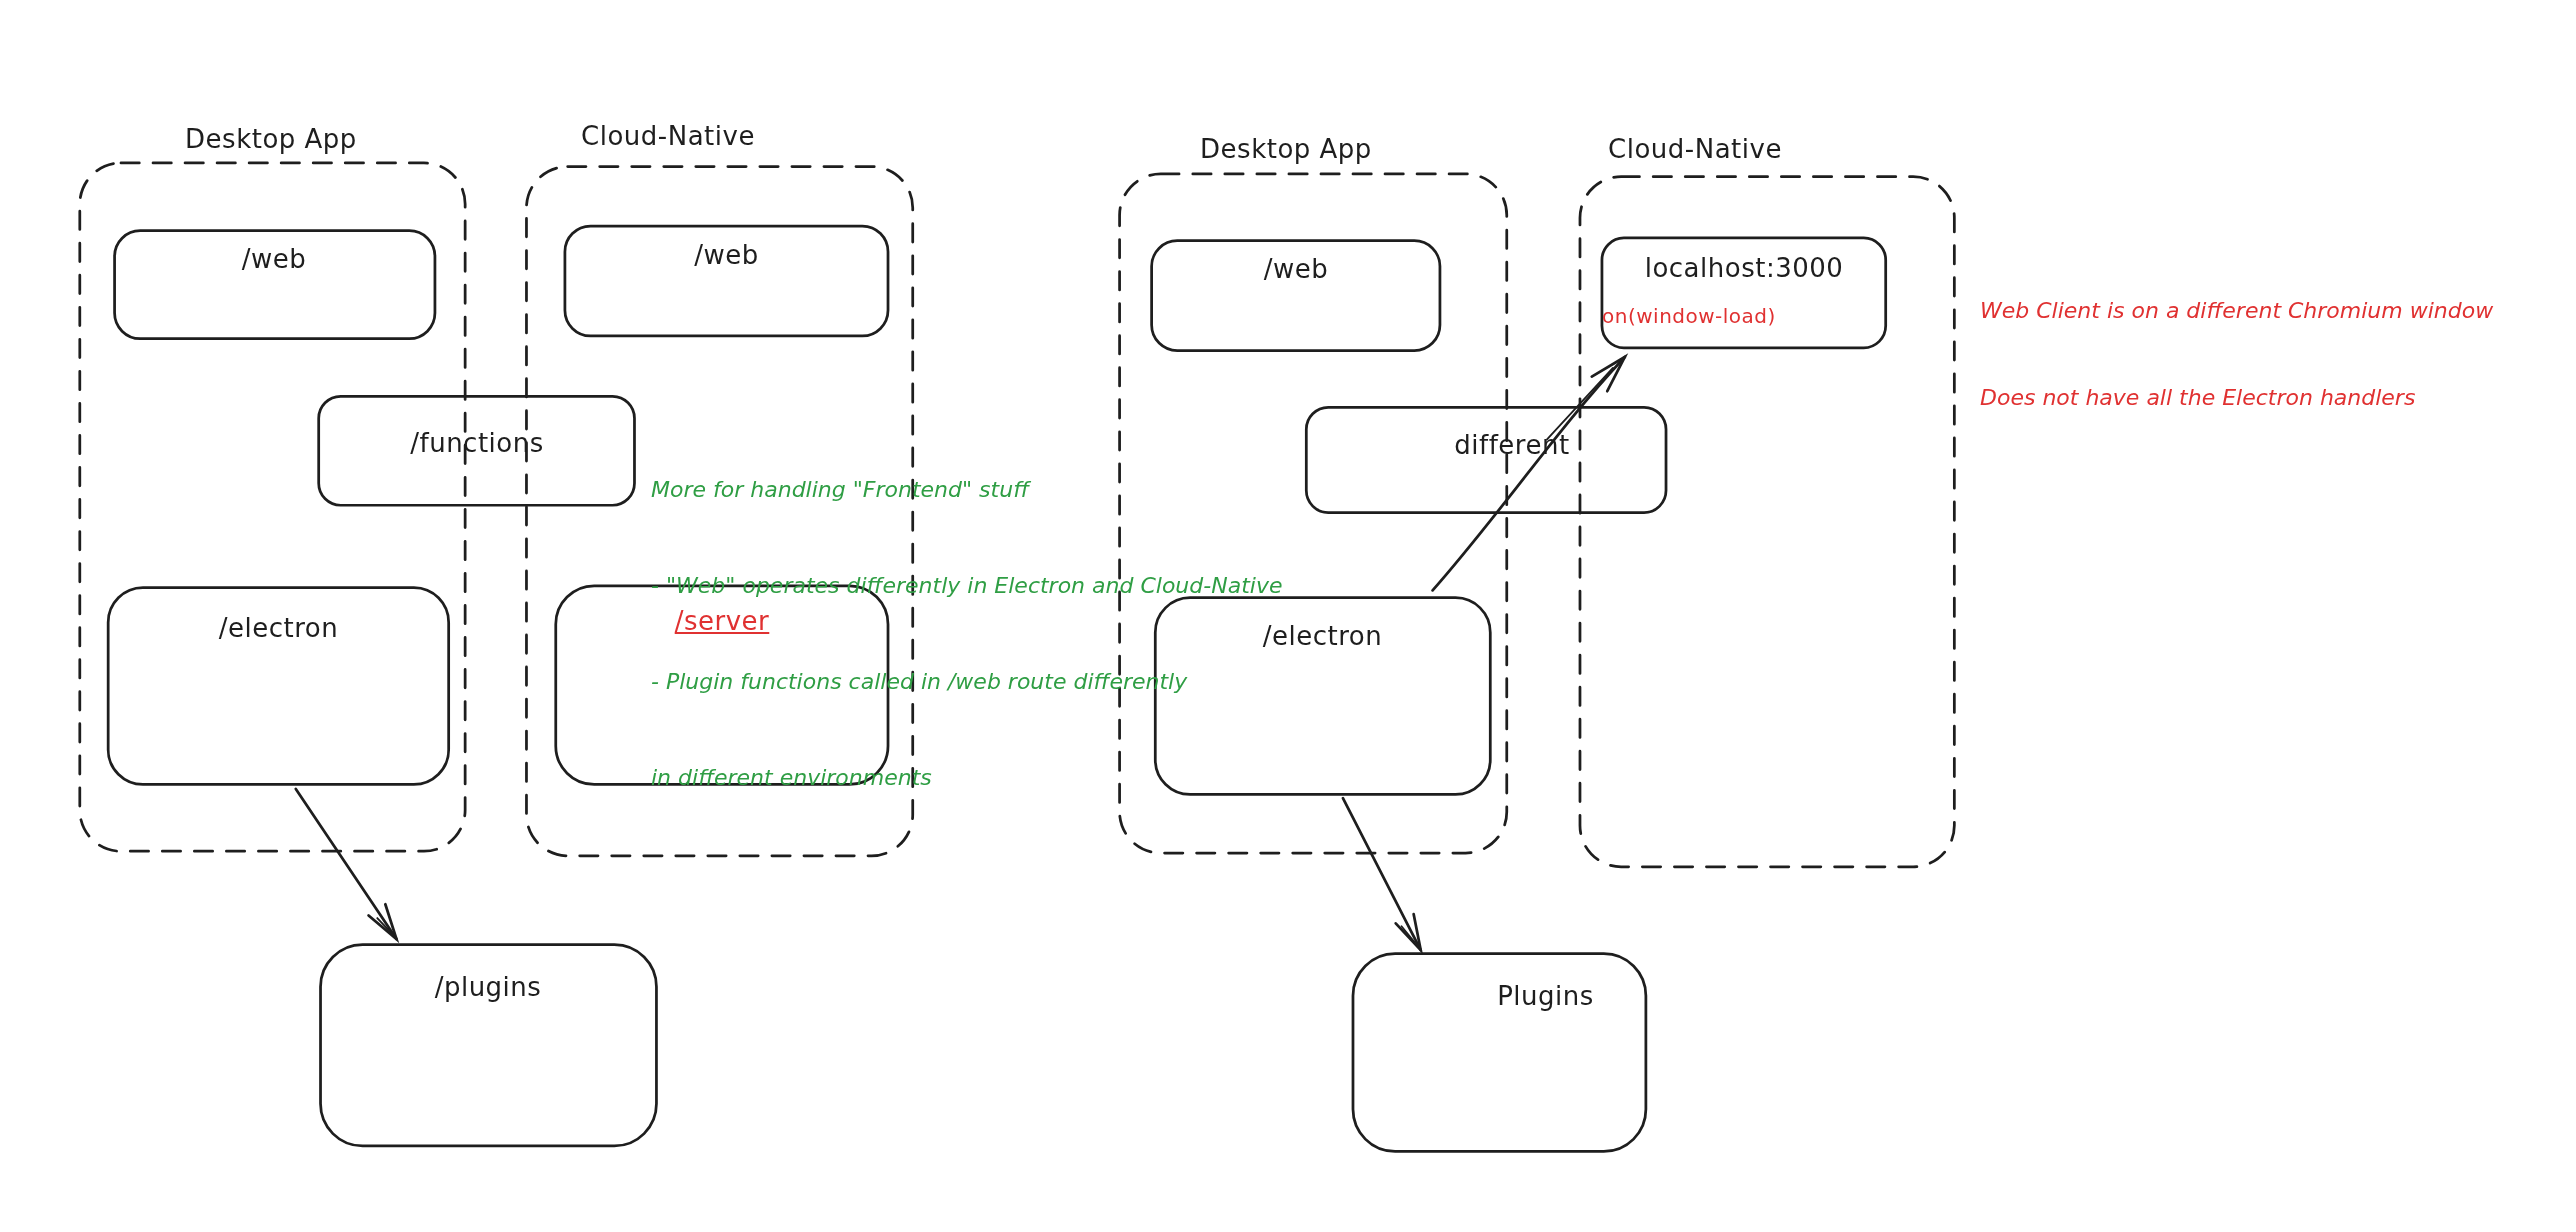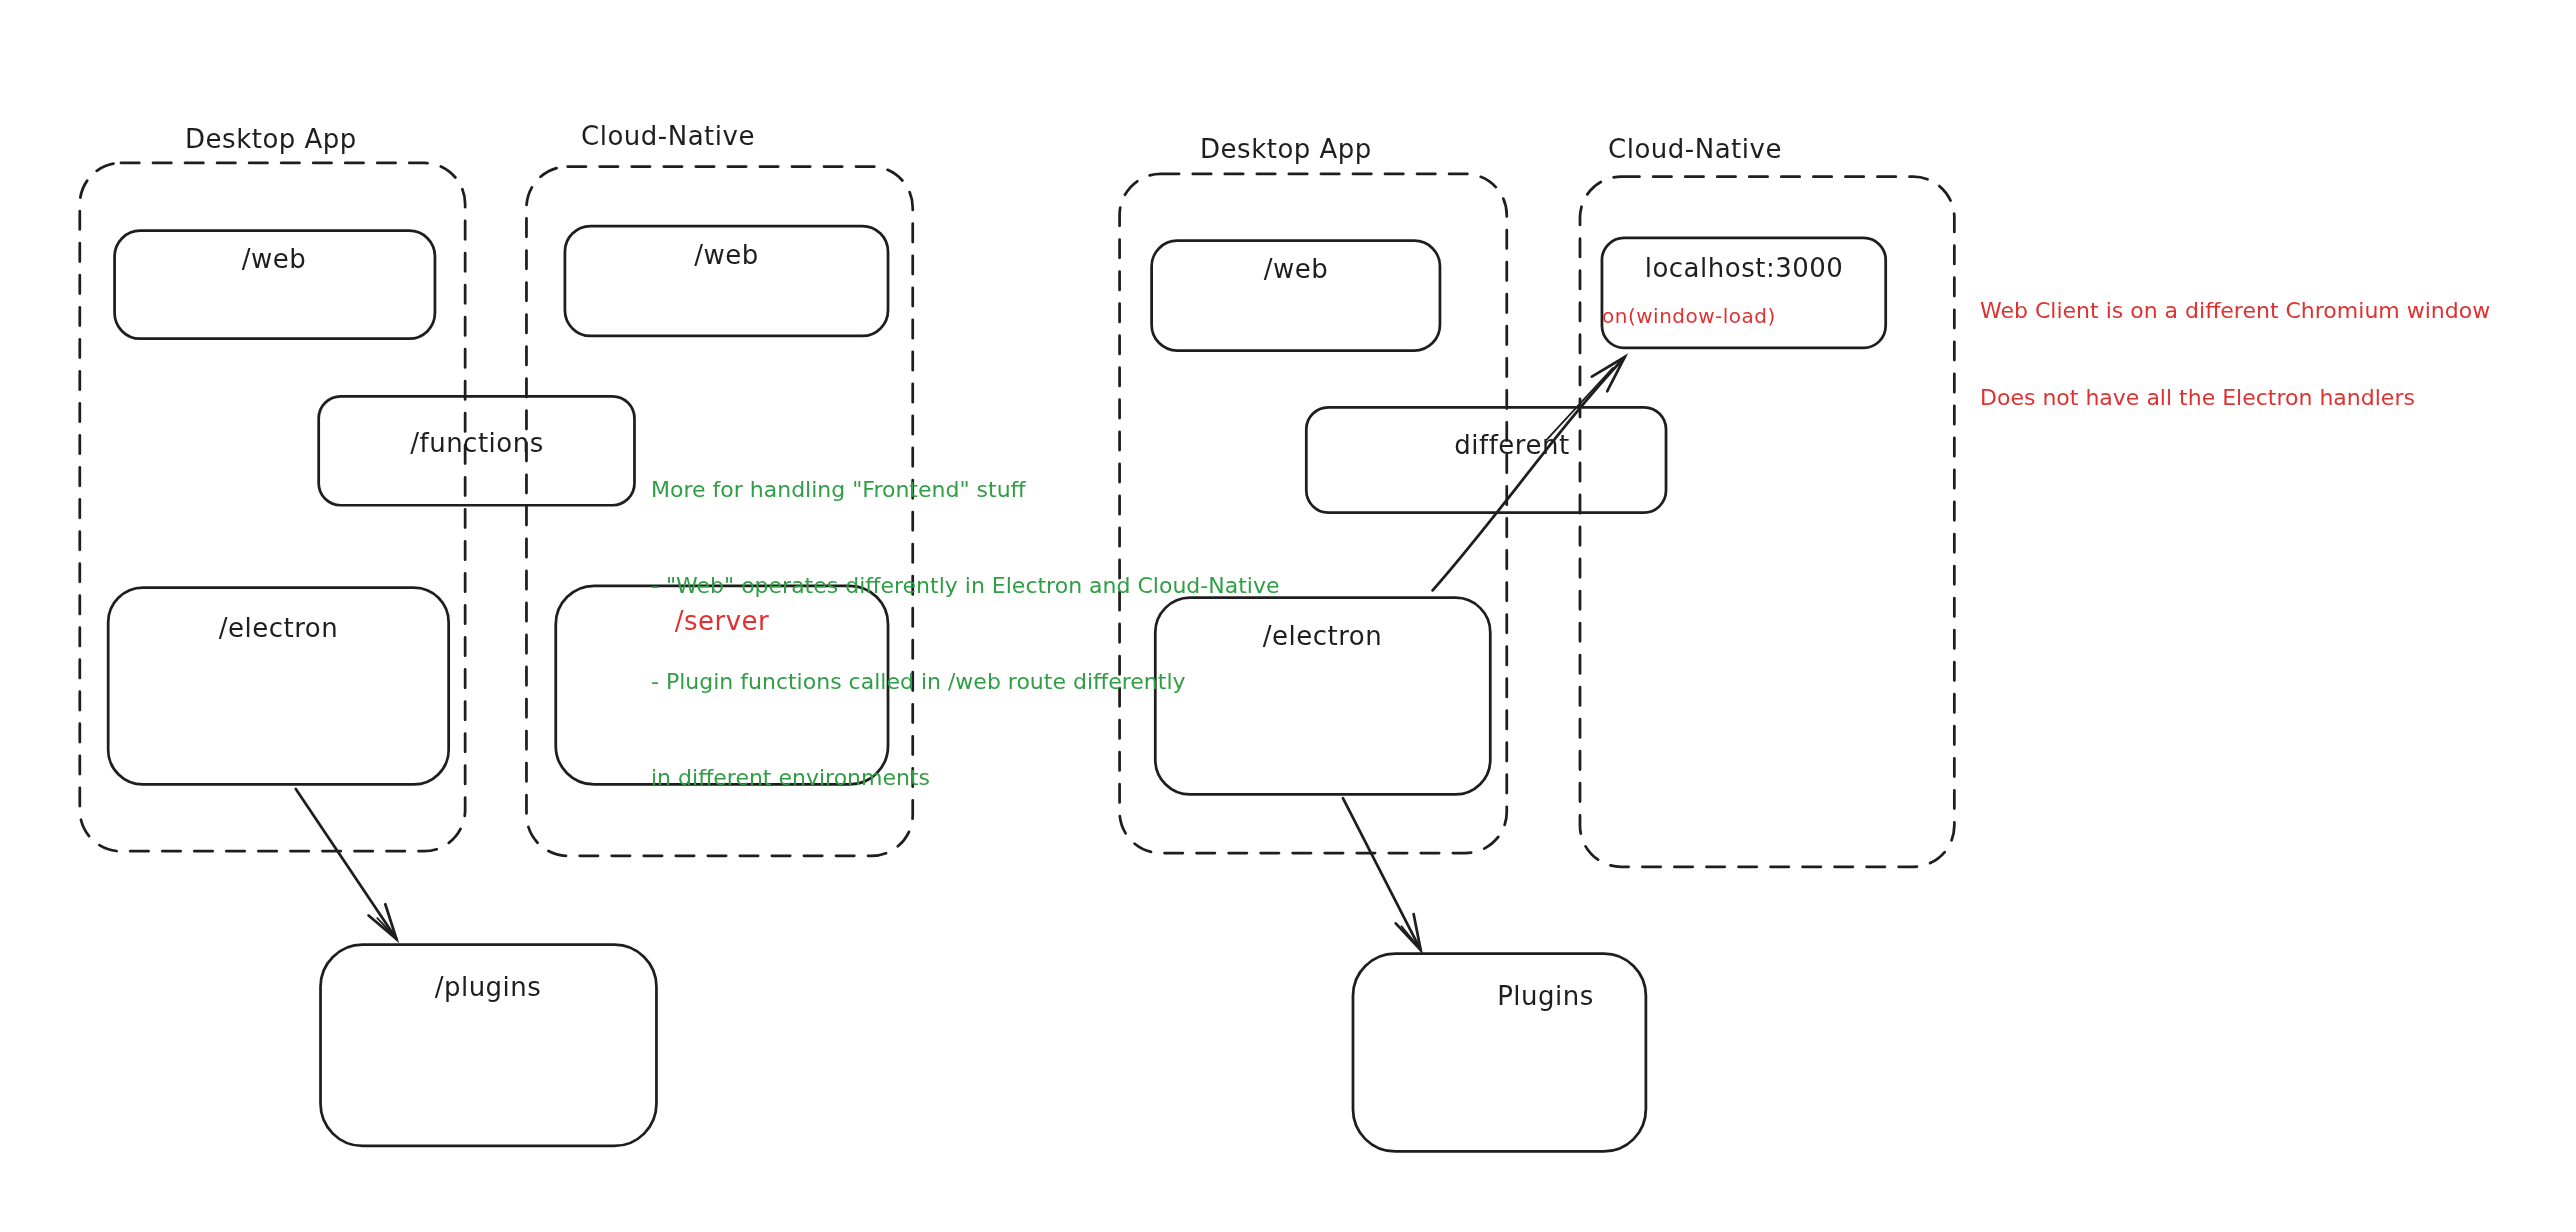--- a/index.html
+++ b/index.html
@@ -23,20 +23,21 @@
     font-size:26px;
     letter-spacing:0.5px;
     color:var(--ink);
     white-space:pre;
   }
   .note{
     position:absolute;
     text-align:left;
     font-size:22px;
     white-space:pre;
+    font-style:italic;
   }
   .note div{white-space:pre;}
   .green{color:var(--green);}
   .red{color:var(--red);}
   .small{font-size:20px;}
   .right-align{text-align:left;}
 </style>
 </head>
 <body>
 
@@ -83,21 +84,21 @@
 
   <div class="lbl" style="left:161px;top:124px;width:220px;">Desktop App</div>
   <div class="lbl" style="left:558px;top:121px;width:220px;">Cloud-Native</div>
   <div class="lbl" style="left:1176px;top:134px;width:220px;">Desktop App</div>
   <div class="lbl" style="left:1585px;top:134px;width:220px;">Cloud-Native</div>
 
   <div class="lbl" style="left:114px;top:244px;width:320px;">/web</div>
   <div class="lbl" style="left:319px;top:428px;width:316px;">/functions</div>
   <div class="lbl" style="left:108px;top:613px;width:341px;">/electron</div>
   <div class="lbl" style="left:565px;top:240px;width:323px;">/web</div>
-  <div class="lbl red" style="left:556px;top:606px;width:332px;">/server</div>
+  <div class="lbl red" style="left:556px;top:606px;width:332px;text-decoration:underline;">/server</div>
   <div class="lbl" style="left:320px;top:972px;width:336px;">/plugins</div>
 
   <div class="lbl" style="left:1152px;top:254px;width:288px;">/web</div>
   <div class="lbl" style="left:1332px;top:430px;width:360px;">different</div>
   <div class="lbl" style="left:1155px;top:621px;width:335px;">/electron</div>
   <div class="lbl" style="left:1602px;top:253px;width:284px;">localhost:3000</div>
   <div class="lbl red small right-align" style="left:1602px;top:304px;width:258px;">on(window-load)</div>
   <div class="lbl" style="left:1353px;top:981px;width:293px;padding-left:46px;">Plugins</div>
 
   <div class="note green" style="left:651px;top:410px;line-height:32px;">

